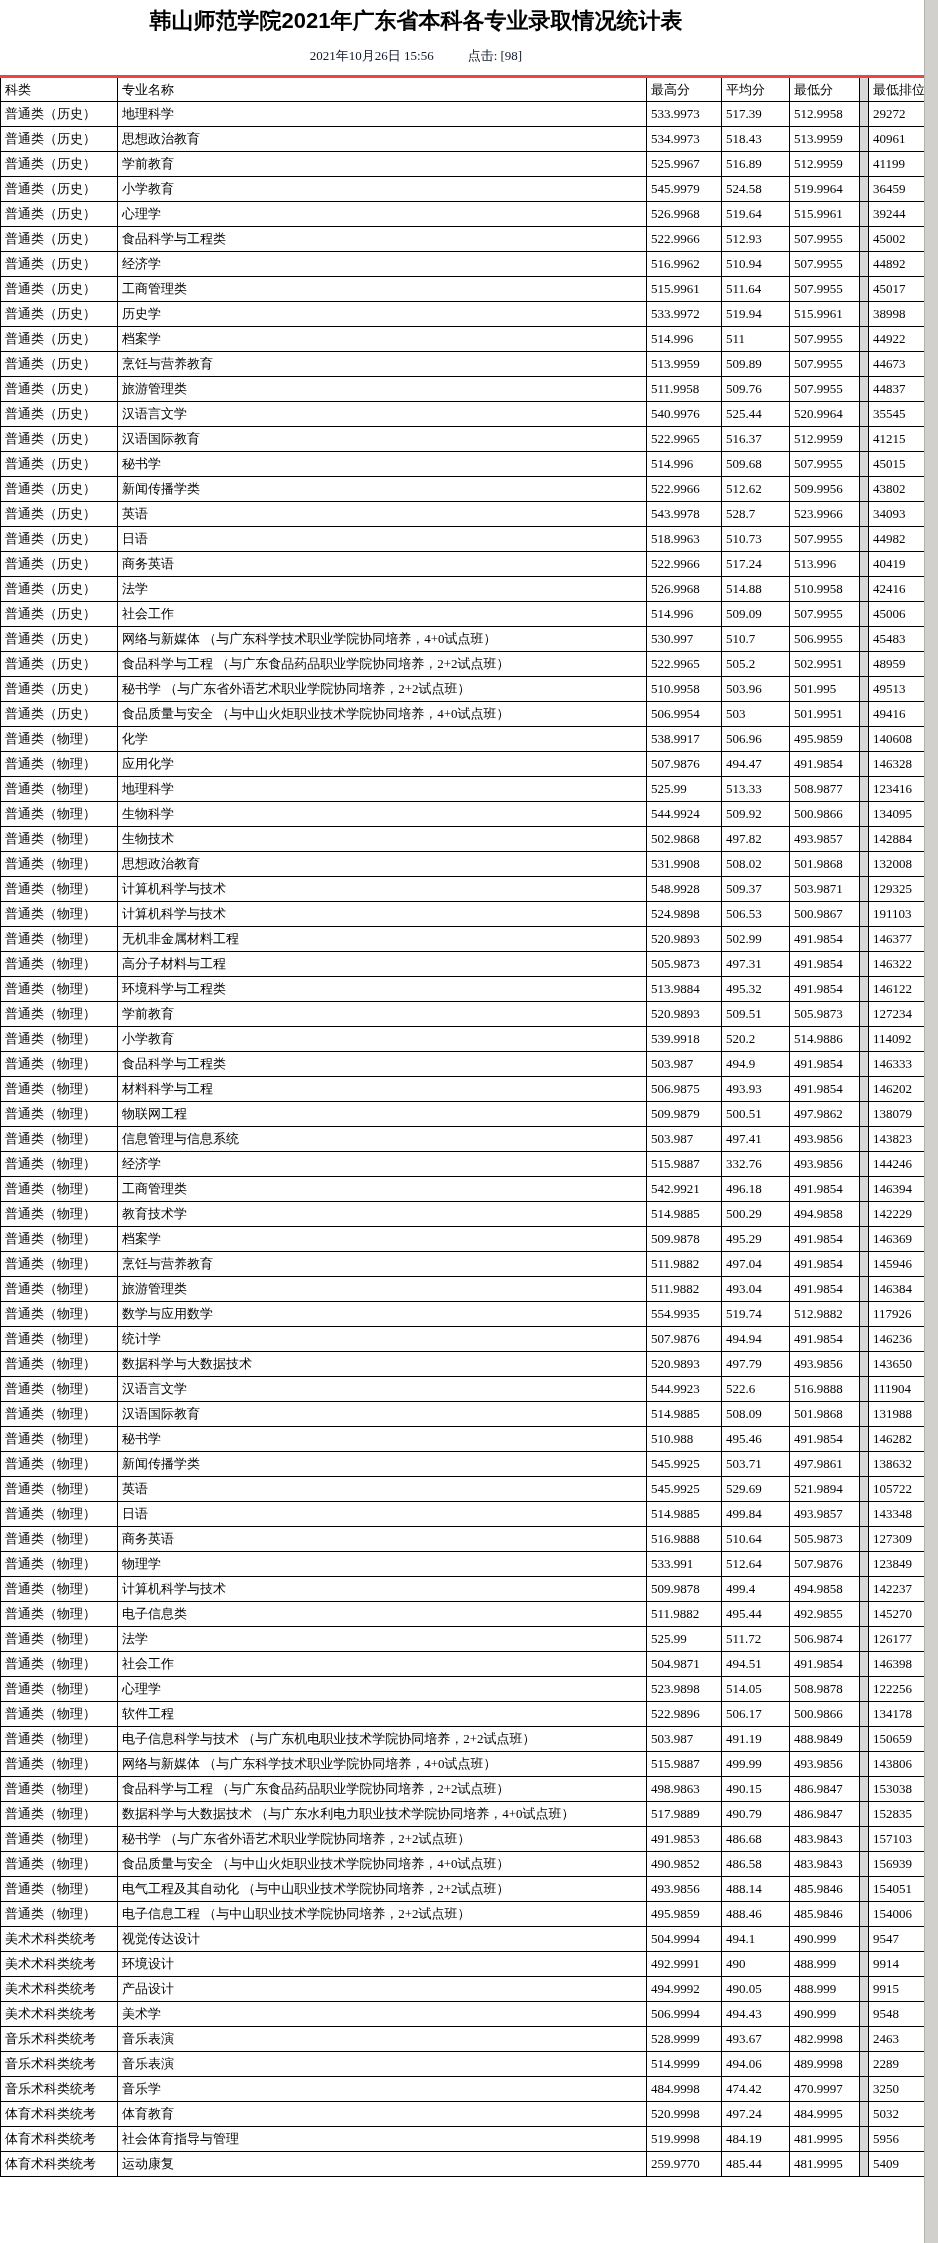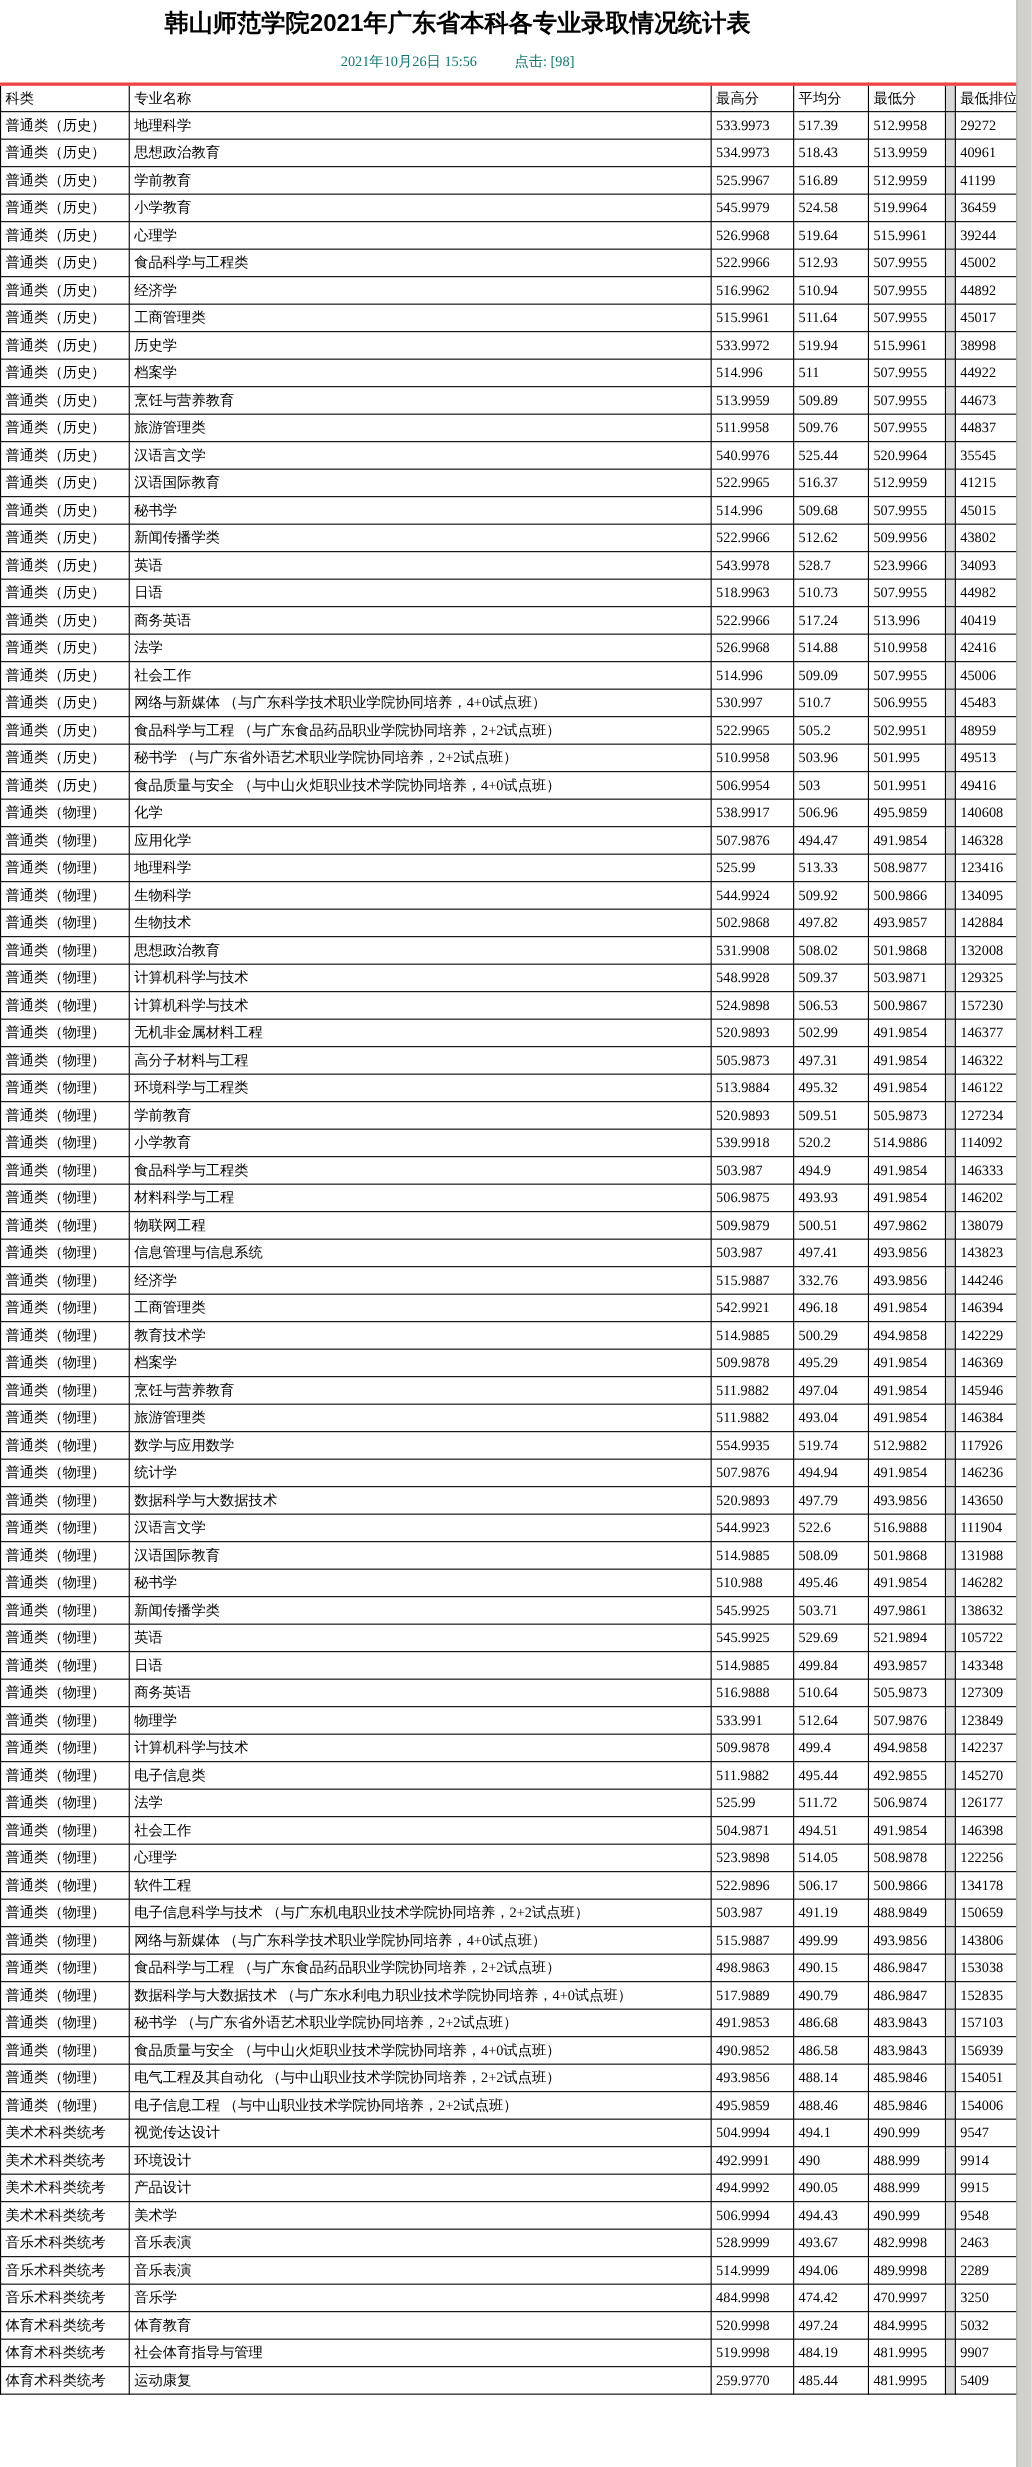--- a/index.html
+++ b/index.html
@@ -20,21 +20,21 @@
     font-weight: bold;
     font-size: 22px;
     line-height: 26px;
     color: #000;
   }
   .meta {
     margin-top: 13px;
     text-align: center;
     font-size: 13px;
     line-height: 17px;
-    color: #0f766e;
+    color: #0f172a;
   }
   .meta .gap { display: inline-block; width: 34px; }
   table.stats {
     margin-top: 11px;
     border-collapse: collapse;
     table-layout: fixed;
     width: 924px;
     border-top: 3px solid #ef4444;
   }
   th, td {
@@ -379,21 +379,21 @@
           <td class="gutter"></td>
           <td>129325</td>
         </tr>
         <tr>
           <td>普通类（物理）</td>
           <td>计算机科学与技术</td>
           <td>524.9898</td>
           <td>506.53</td>
           <td>500.9867</td>
           <td class="gutter"></td>
-          <td>157230</td>
+          <td>191103</td>
         </tr>
         <tr>
           <td>普通类（物理）</td>
           <td>无机非金属材料工程</td>
           <td>520.9893</td>
           <td>502.99</td>
           <td>491.9854</td>
           <td class="gutter"></td>
           <td>146377</td>
         </tr>
@@ -820,21 +820,21 @@
           <td class="gutter"></td>
           <td>5032</td>
         </tr>
         <tr>
           <td>体育术科类统考</td>
           <td>社会体育指导与管理</td>
           <td>519.9998</td>
           <td>484.19</td>
           <td>481.9995</td>
           <td class="gutter"></td>
-          <td>9907</td>
+          <td>5956</td>
         </tr>
         <tr>
           <td>体育术科类统考</td>
           <td>运动康复</td>
           <td>259.9770</td>
           <td>485.44</td>
           <td>481.9995</td>
           <td class="gutter"></td>
           <td>5409</td>
         </tr>

